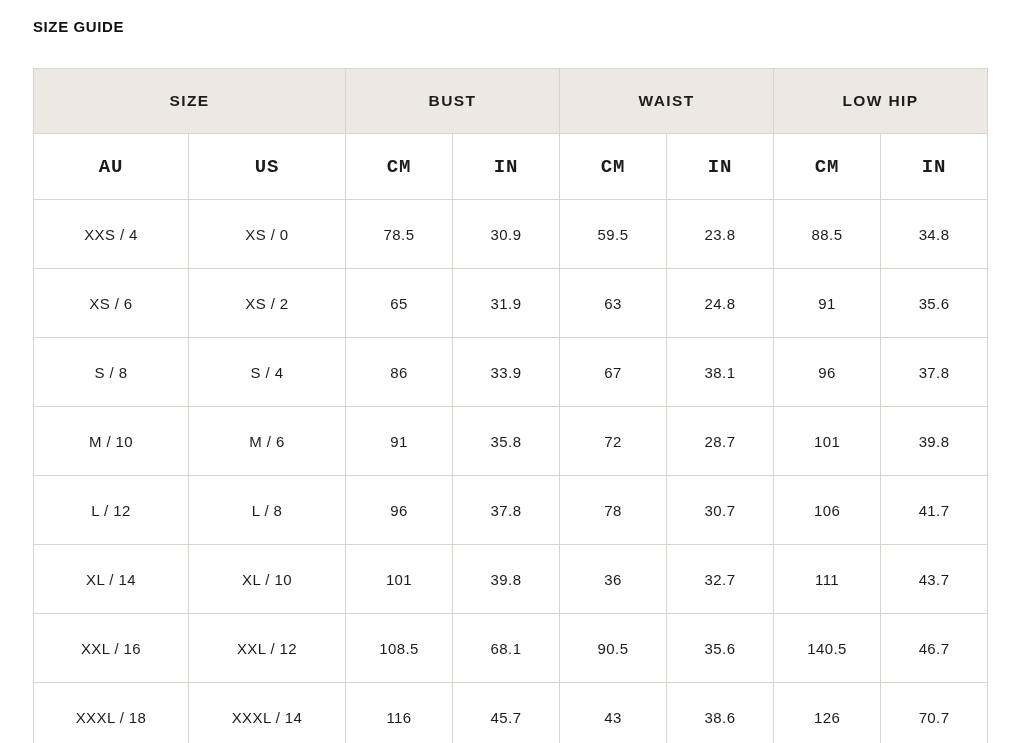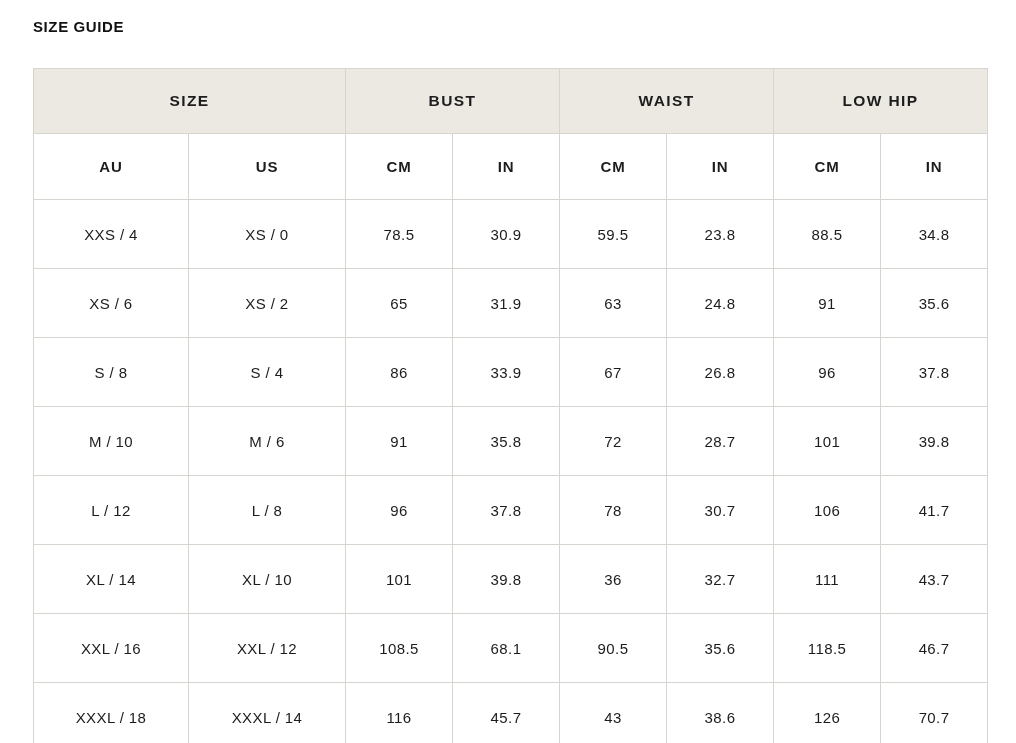--- a/index.html
+++ b/index.html
@@ -53,22 +53,23 @@
     background: #ece9e3;
     height: 62px;
     font-weight: bold;
     font-size: 15.5px;
     letter-spacing: 1.4px;
   }
   tr.unit-row th {
     background: #ffffff;
     height: 63px;
     font-weight: bold;
-    font-size: 15px;
+    font-size: 19px;
     letter-spacing: 0.8px;
+    font-family: Liberation Mono, monospace;
   }
   tr.data-row td {
     background: #ffffff;
     height: 66px;
     font-size: 15px;
     letter-spacing: 0.4px;
   }
   .col-au { width: 155px; }
   .col-us { width: 157px; }
   .col-num { width: 107px; }
@@ -130,21 +131,21 @@
           <td>24.8</td>
           <td>91</td>
           <td>35.6</td>
         </tr>
         <tr class="data-row">
           <td>S / 8</td>
           <td>S / 4</td>
           <td>86</td>
           <td>33.9</td>
           <td>67</td>
-          <td>26.8</td>
+          <td>38.1</td>
           <td>96</td>
           <td>37.8</td>
         </tr>
         <tr class="data-row">
           <td>M / 10</td>
           <td>M / 6</td>
           <td>91</td>
           <td>35.8</td>
           <td>72</td>
           <td>28.7</td>
@@ -171,21 +172,21 @@
           <td>111</td>
           <td>43.7</td>
         </tr>
         <tr class="data-row">
           <td>XXL / 16</td>
           <td>XXL / 12</td>
           <td>108.5</td>
           <td>68.1</td>
           <td>90.5</td>
           <td>35.6</td>
-          <td>118.5</td>
+          <td>140.5</td>
           <td>46.7</td>
         </tr>
         <tr class="data-row">
           <td>XXXL / 18</td>
           <td>XXXL / 14</td>
           <td>116</td>
           <td>45.7</td>
           <td>43</td>
           <td>38.6</td>
           <td>126</td>

